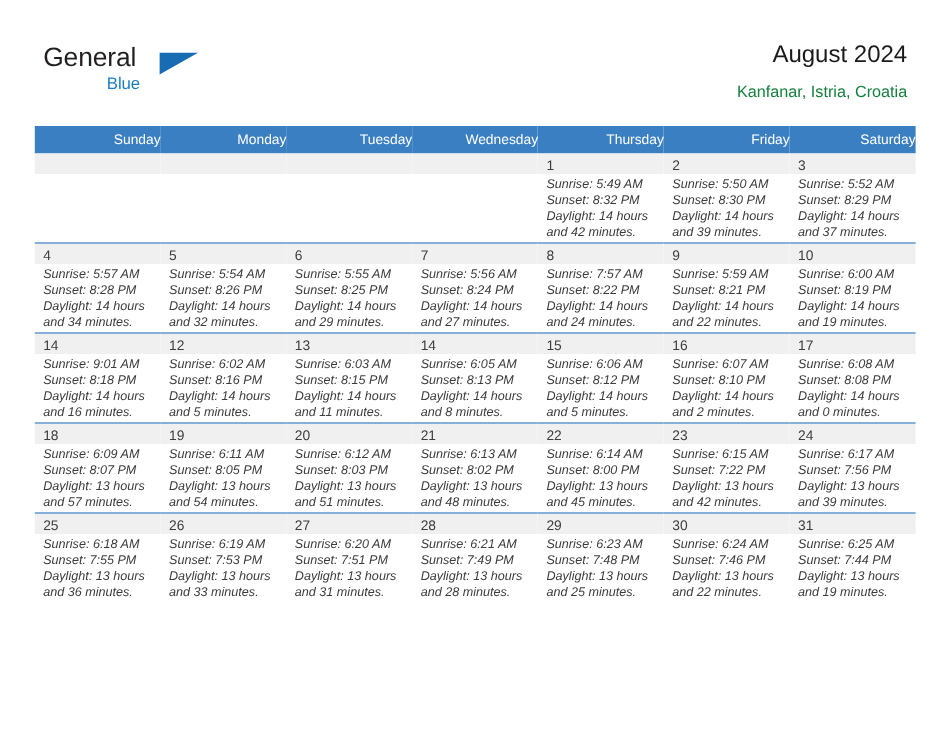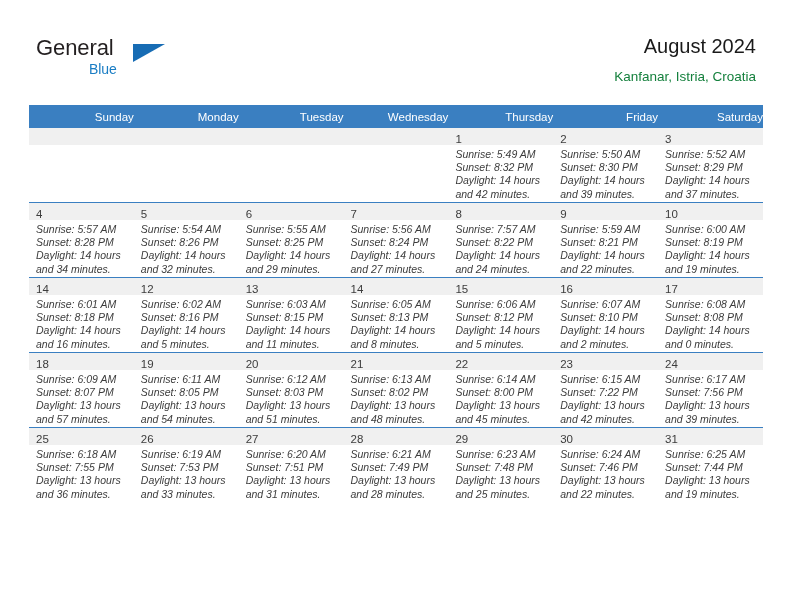--- a/index.html
+++ b/index.html
@@ -279,21 +279,21 @@
               <div class="info-line">Sunset: 8:19 PM</div>
               <div class="info-line">Daylight: 14 hours</div>
               <div class="info-line">and 19 minutes.</div>
             </div>
           </td>
         </tr>
         <tr class="week">
           <td class="day-cell">
             <div class="daynum-band"><span class="daynum">14</span></div>
             <div class="cell-body">
-              <div class="info-line">Sunrise: 6:01 AM</div>
+              <div class="info-line">Sunrise: 9:01 AM</div>
               <div class="info-line">Sunset: 8:18 PM</div>
               <div class="info-line">Daylight: 14 hours</div>
               <div class="info-line">and 16 minutes.</div>
             </div>
           </td>
           <td class="day-cell">
             <div class="daynum-band"><span class="daynum">12</span></div>
             <div class="cell-body">
               <div class="info-line">Sunrise: 6:02 AM</div>
               <div class="info-line">Sunset: 8:16 PM</div>

